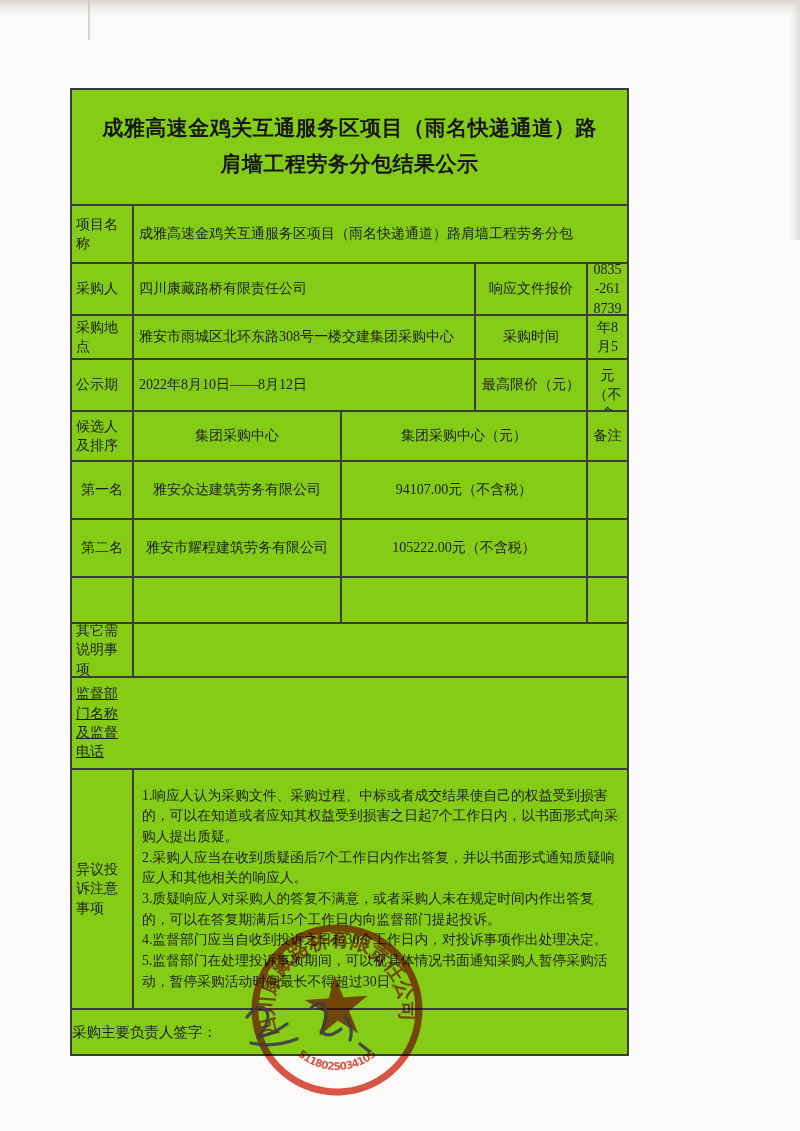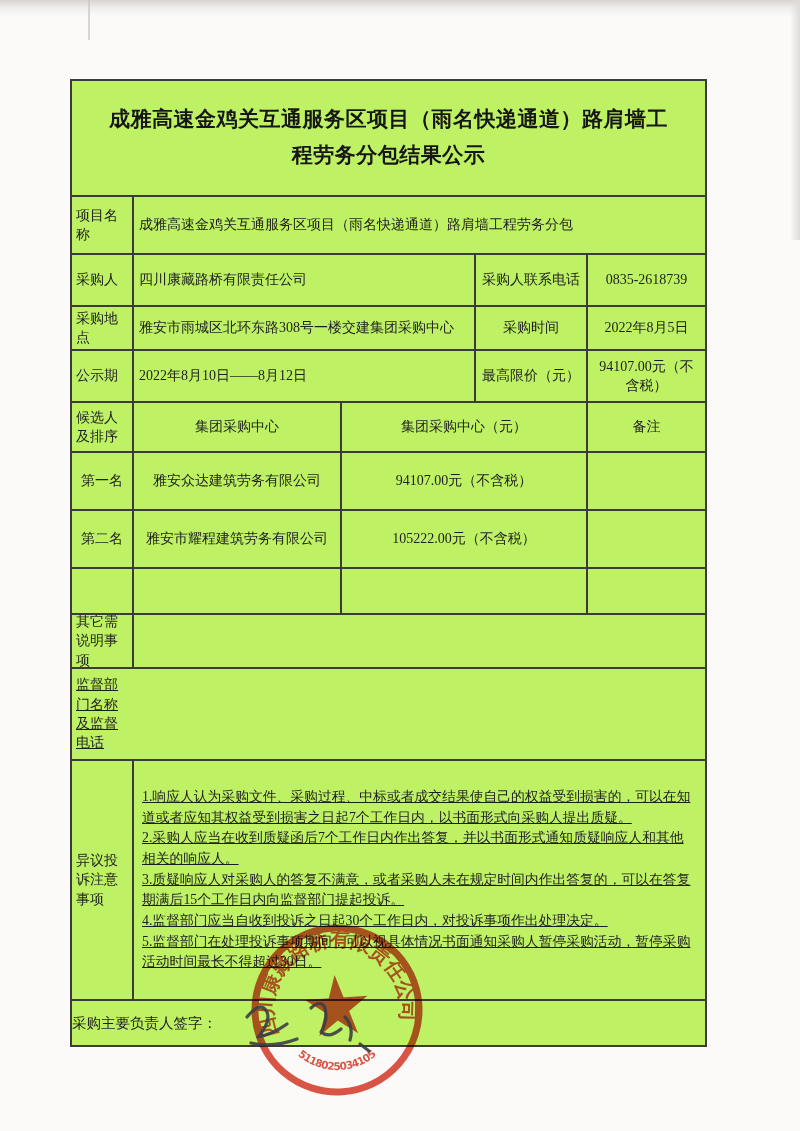--- a/index.html
+++ b/index.html
@@ -11,22 +11,22 @@
   }
   
   .scan-top{position:absolute;left:0;top:0;width:800px;height:16px;
     background:linear-gradient(180deg,#d7d4d1 0%,#efedea 45%,rgba(251,250,248,0) 100%);}
   .scan-right{position:absolute;right:0;top:0;width:10px;height:240px;
     background:linear-gradient(270deg,#dedbd8 0%,rgba(251,250,248,0) 100%);}
   .fold-line{position:absolute;left:88px;top:0;width:2px;height:40px;background:#c9c6c2;opacity:.7;}
 
   
   .doc{
-    position:absolute;left:70px;top:79px;width:637px;box-sizing:border-box;
-    border:2px solid #3b3b3b;background:#bef264;
+    position:absolute;left:70px;top:88px;width:559px;box-sizing:border-box;
+    border:2px solid #3b3b3b;background:#84cc16;
   }
   .row{display:flex;box-sizing:border-box;align-items:stretch;}
   .row + .row{border-top:2px solid #3b3b3b;}
   .cell{
     box-sizing:border-box;display:flex;align-items:center;
     font-size:14px;line-height:1.38;padding:3px 5px;
     word-break:break-all;overflow:hidden;
   }
   .cell + .cell, .cell + .stack{border-left:2px solid #3b3b3b;}
   .stack{box-sizing:border-box;flex:1;display:flex;flex-direction:column;}
@@ -55,21 +55,21 @@
   .r-candhead{height:50px;}
   .r-first{height:58px;}
   .r-second{height:58px;}
   .r-emptyrow{height:46px;}
   .r-other{height:54px;}
   .r-supervision{height:92px;text-decoration:underline;}
   .sub-top{height:45px;justify-content:center;text-align:center;}
   .sub-bottom{height:45px;border-top:2px solid #3b3b3b;justify-content:center;text-align:center;}
   .r-objection{height:240px;}
   .obj-cell{flex:1;flex-direction:column;justify-content:center;align-items:flex-start;
-    padding:6px 8px;font-size:13.8px;line-height:1.5;text-align:left;text-decoration:underline;}
+    padding:6px 8px;font-size:13.8px;line-height:1.5;text-align:left;}
   .obj-cell div{width:100%;}
   .r-sign{height:46px;}
   .sign-cell{flex:1;padding-left:0;font-size:14.5px;}
 
   
   .overlay{position:absolute;left:0;top:0;width:800px;height:1131px;pointer-events:none;}
   .stamp-group{mix-blend-mode:multiply;opacity:.88;}
   .stamp-text{font-family:"Liberation Serif","DejaVu Serif",serif;font-weight:bold;}
   .stamp-num{font-family:"DejaVu Sans",sans-serif;font-weight:bold;}
   .ink{stroke:#3d3d47;stroke-width:3.2;fill:none;stroke-linecap:round;stroke-linejoin:round;opacity:.9;}
@@ -89,21 +89,21 @@
     </div>
 
     <div class="row r-project">
       <div class="cell lab">项目名称</div>
       <div class="cell grow">成雅高速金鸡关互通服务区项目（雨名快递通道）路肩墙工程劳务分包</div>
     </div>
 
     <div class="row r-buyer">
       <div class="cell lab">采购人</div>
       <div class="cell w-content">四川康藏路桥有限责任公司</div>
-      <div class="cell w-lab2">采购人联系电话</div>
+      <div class="cell w-lab2">响应文件报价</div>
       <div class="cell w-val">0835-2618739</div>
     </div>
 
     <div class="row r-location">
       <div class="cell lab">采购地点</div>
       <div class="cell w-content">雅安市雨城区北环东路308号一楼交建集团采购中心</div>
       <div class="cell w-lab2">采购时间</div>
       <div class="cell w-val">2022年8月5日</div>
     </div>
 

